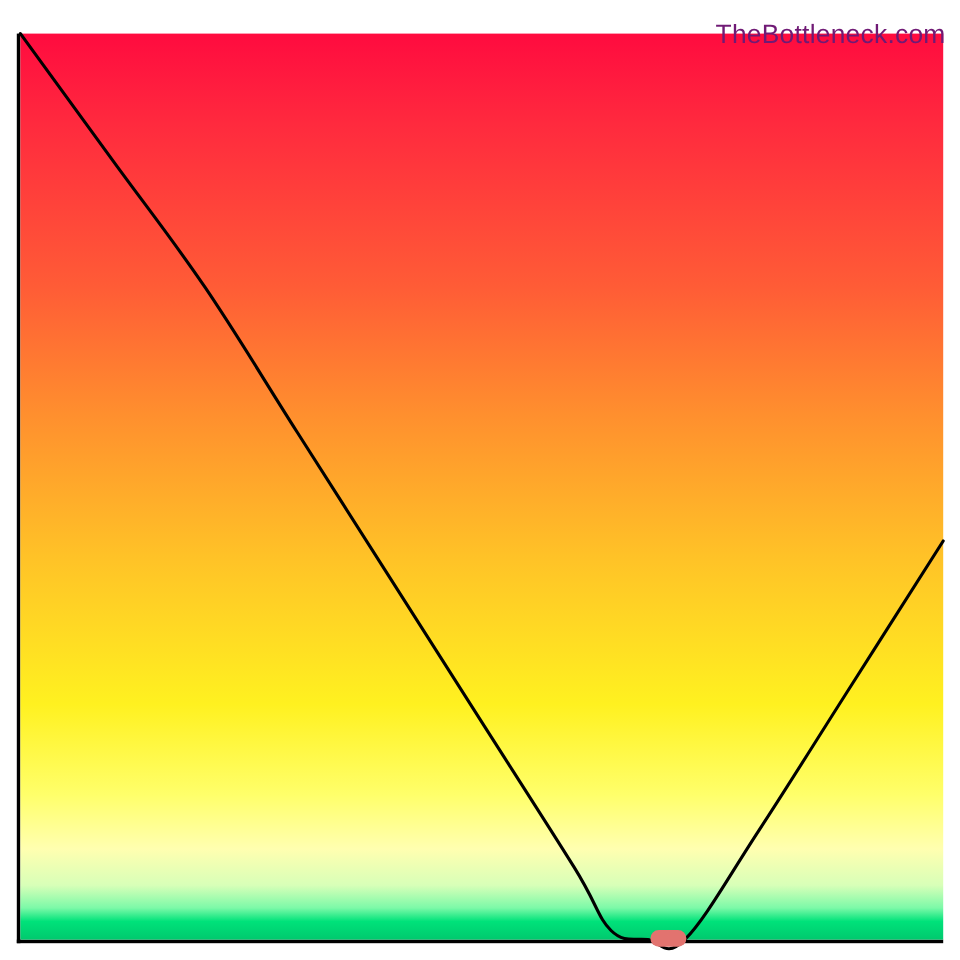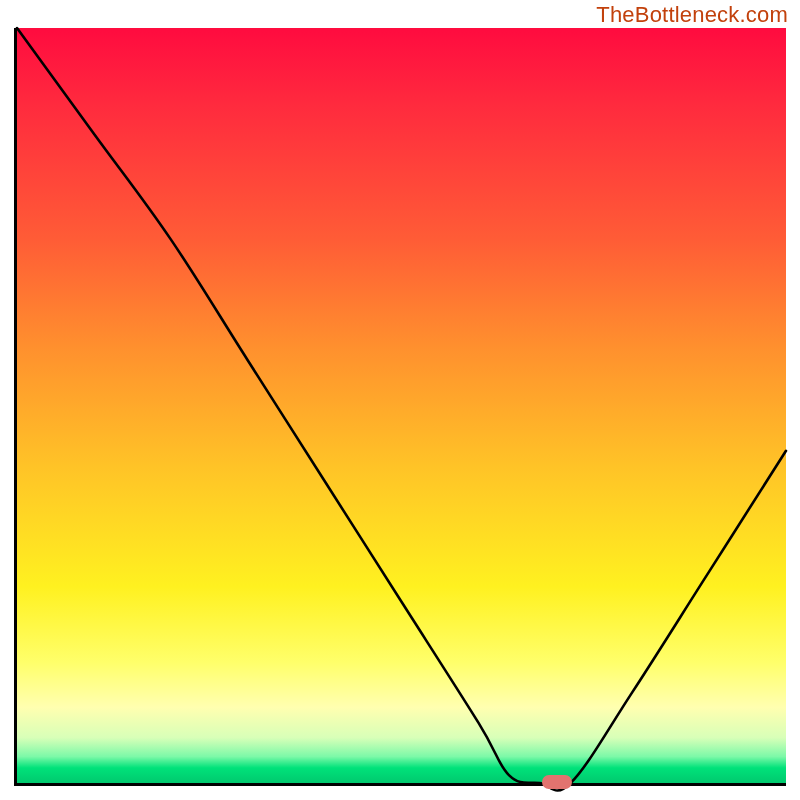--- a/index.html
+++ b/index.html
@@ -10,26 +10,26 @@
     background: #ffffff;
     overflow: hidden;
   }
   .chart-container {
     position: relative;
     width: 800px;
     height: 800px;
   }
   .watermark {
     position: absolute;
-    top: 2px;
+    top: 16px;
     right: 12px;
     font-family: Arial, Helvetica, sans-serif;
     font-size: 22px;
     font-weight: 500;
-    color: #c2410c;
+    color: #701a75;
     z-index: 10;
     letter-spacing: 0.2px;
   }
   .plot-area {
     position: absolute;
     left: 14px;
     top: 28px;
     width: 772px;
     height: 758px;
     border-left: 3px solid #000;

